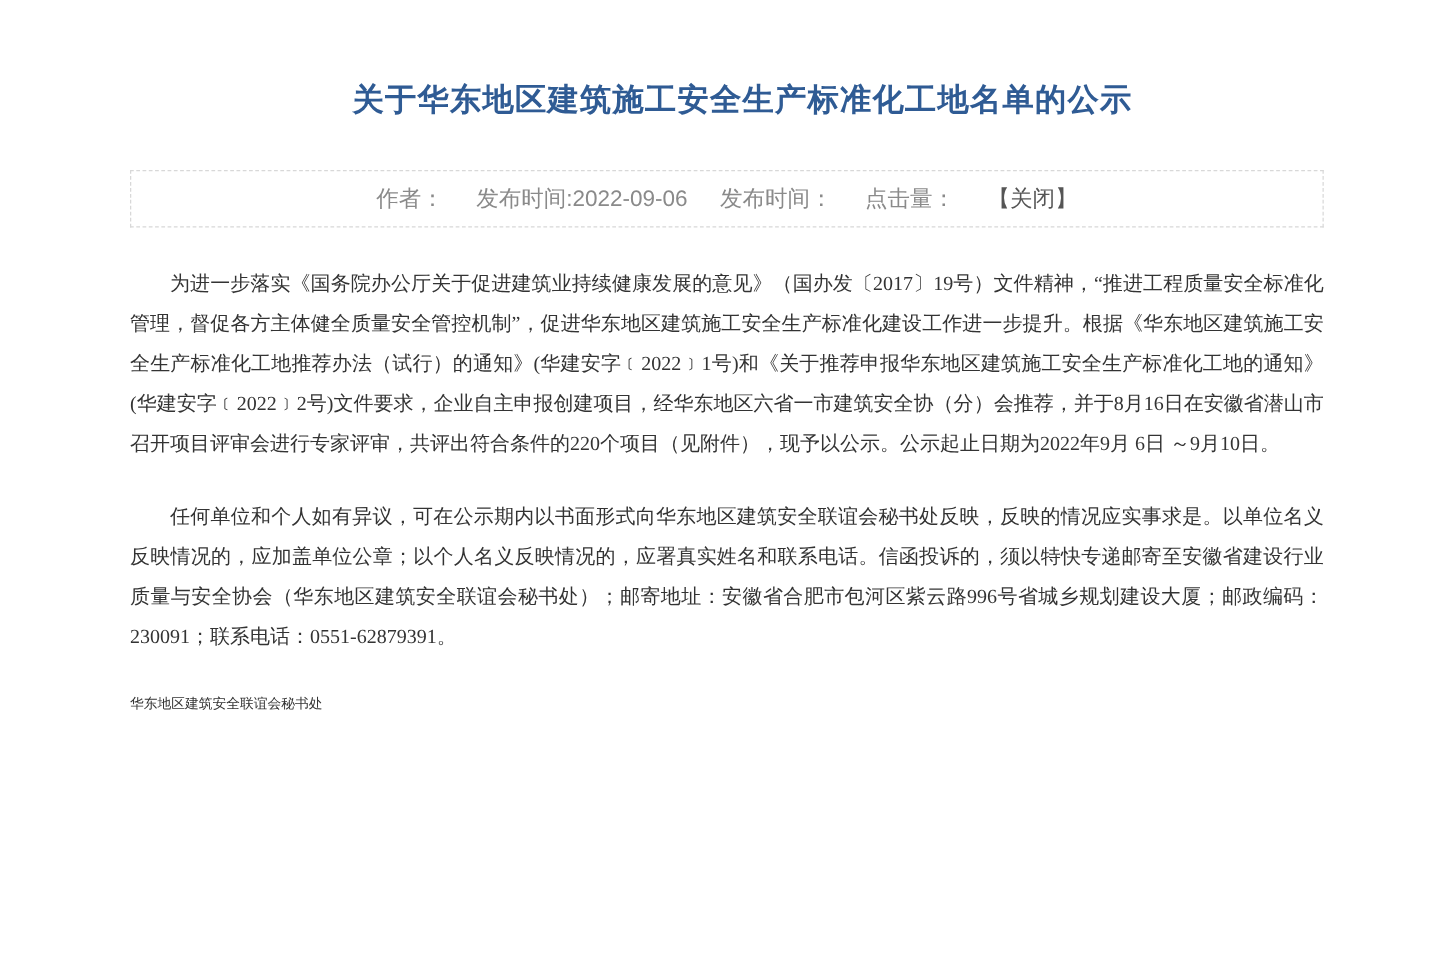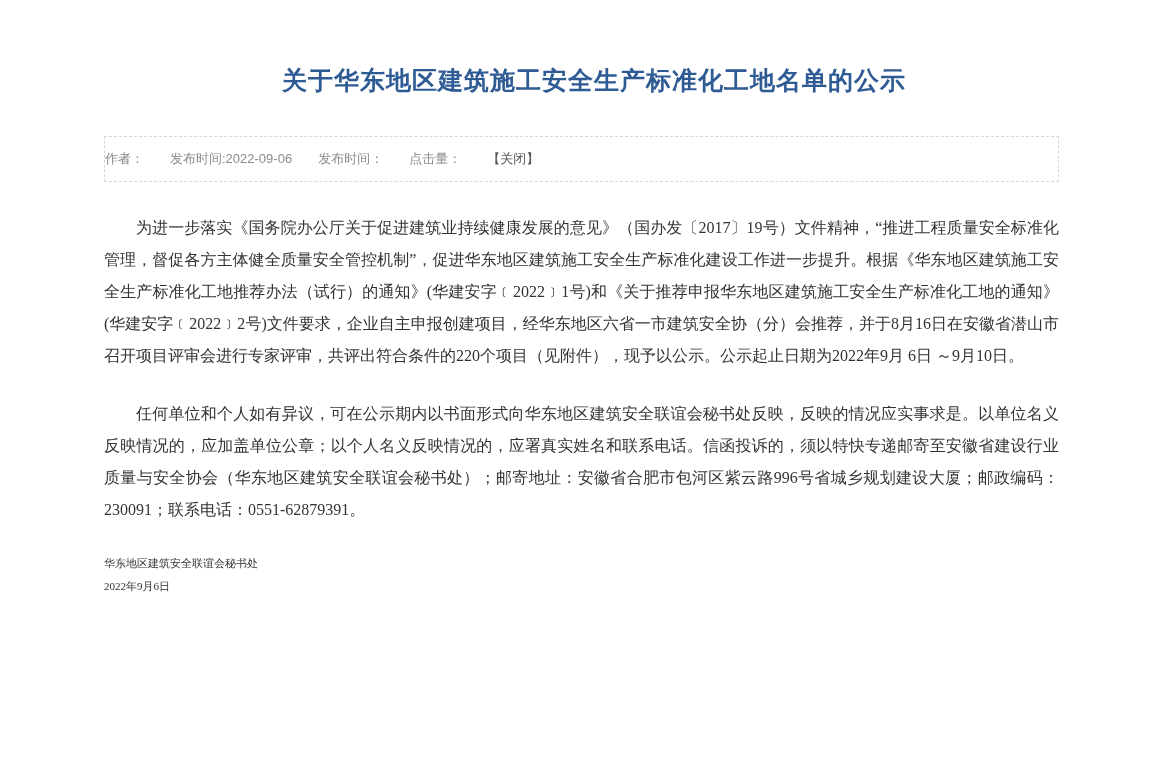--- a/index.html
+++ b/index.html
@@ -33,24 +33,24 @@
     padding-left: 25px;
   }
   .meta-bar {
     margin: 38px auto 0 auto;
     width: 955px;
     border: 1px dashed #d8d8d8;
     box-sizing: border-box;
     height: 46px;
     display: flex;
     align-items: center;
-    justify-content: flex-start;
+    justify-content: center;
     gap: 26px;
     font-family: "Liberation Sans", "DejaVu Sans", sans-serif;
-    font-size: 13px;
+    font-size: 18px;
     color: #8a8a8a;
   }
   .meta-item {
     white-space: nowrap;
   }
   .meta-close {
     color: #555555;
   }
   .content {
     margin: 30px auto 0 auto;
@@ -94,16 +94,15 @@
     <span class="meta-item meta-close">【关闭】</span>
   </div>
 
   <div class="content">
     <p class="para">为进一步落实《国务院办公厅关于促进建筑业持续健康发展的意见》（国办发〔2017〕19号）文件精神，“推进工程质量安全标准化管理，督促各方主体健全质量安全管控机制”，促进华东地区建筑施工安全生产标准化建设工作进一步提升。根据《华东地区建筑施工安全生产标准化工地推荐办法（试行）的通知》(华建安字﹝2022﹞1号)和《关于推荐申报华东地区建筑施工安全生产标准化工地的通知》(华建安字﹝2022﹞2号)文件要求，企业自主申报创建项目，经华东地区六省一市建筑安全协（分）会推荐，并于8月16日在安徽省潜山市召开项目评审会进行专家评审，共评出符合条件的220个项目（见附件），现予以公示。公示起止日期为2022年9月 6日 ～9月10日。</p>
     <p class="para">任何单位和个人如有异议，可在公示期内以书面形式向华东地区建筑安全联谊会秘书处反映，反映的情况应实事求是。以单位名义反映情况的，应加盖单位公章；以个人名义反映情况的，应署真实姓名和联系电话。信函投诉的，须以特快专递邮寄至安徽省建设行业质量与安全协会（华东地区建筑安全联谊会秘书处）；邮寄地址：安徽省合肥市包河区紫云路996号省城乡规划建设大厦；邮政编码：230091；联系电话：0551-62879391。</p>
   </div>
 
   <div class="sign">
     <div class="sign-line">华东地区建筑安全联谊会秘书处</div>
-    <div class="sign-line date">2022年9月6日</div>
   </div>
 
 </div>
 
 </body></html>

